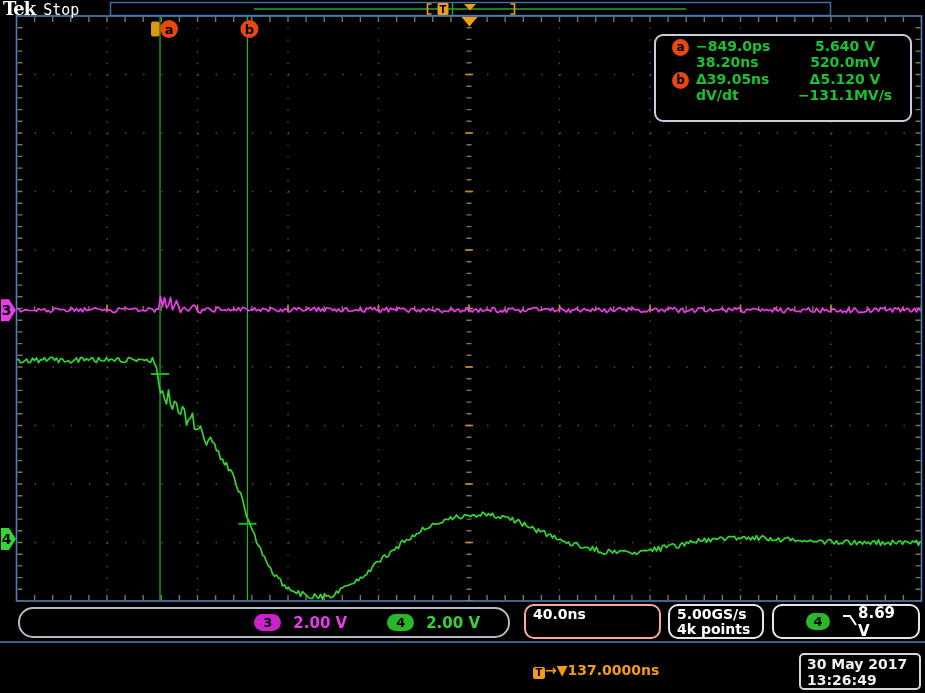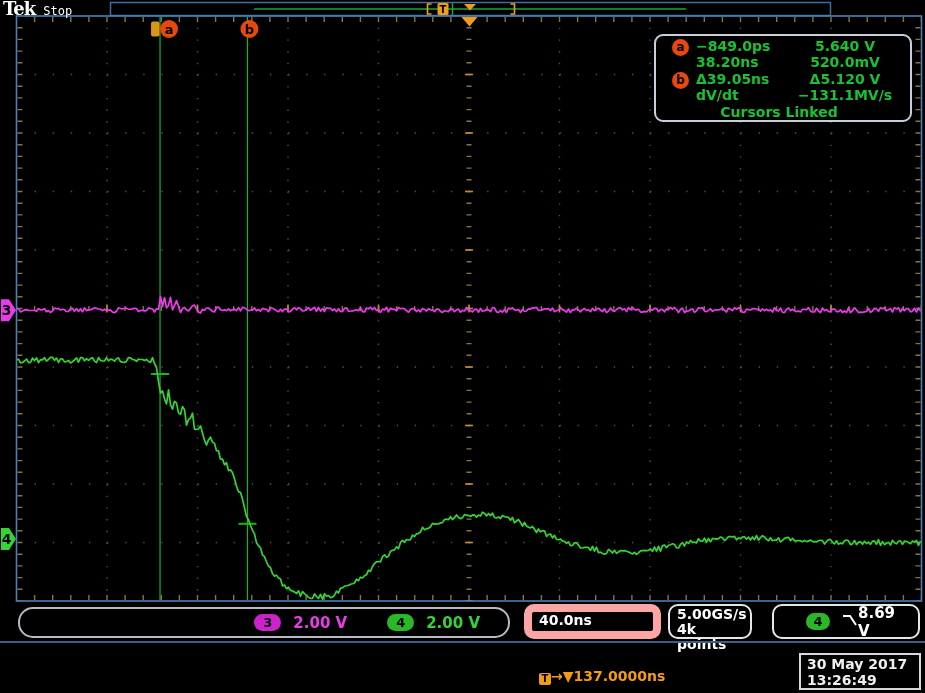--- a/index.html
+++ b/index.html
@@ -4,21 +4,21 @@
 <style>
   html,body{margin:0;padding:0;background:#000;}
   body{width:925px;height:693px;position:relative;overflow:hidden;
        font-family:"DejaVu Sans","Liberation Sans",sans-serif;}
   #scope-svg{position:absolute;left:0;top:0;z-index:1;}
   .overlay{position:absolute;z-index:2;}
 
   
   #tek-header{left:3px;top:-2px;color:#fff;white-space:nowrap;}
   #tek-logo{font-weight:bold;font-size:18px;letter-spacing:-1px;font-family:"DejaVu Serif","Liberation Serif",serif;}
-  #acq-status{font-family:"DejaVu Sans Mono","Liberation Mono",monospace;font-size:12px;margin-left:8px;}
+  #acq-status{font-family:"DejaVu Sans Mono","Liberation Mono",monospace;font-size:15px;margin-left:8px;}
 
   
   #cursor-box{left:654px;top:34px;width:258px;height:88px;background:#000;
     border:2px solid #c7cfdc;border-radius:9px;box-sizing:border-box;
     color:#19c231;font-size:14px;font-weight:bold;
     display:grid;grid-template-columns:40px 96px 1fr;grid-auto-rows:16.4px;
     padding:2px 8px 0 0;line-height:16.4px;}
   .cr-col2{text-align:left;}
   .cr-col3{text-align:center;padding-right:4px;}
   .cr-span{grid-column:1 / 4;text-align:center;}
@@ -29,36 +29,36 @@
   .bbox{box-sizing:border-box;background:#000;}
   #ch-box{left:18px;top:607px;width:492px;height:31px;border:2px solid #b6bac4;border-radius:15px;
     display:flex;align-items:center;justify-content:flex-end;padding-right:28px;font-size:15px;font-weight:bold;}
   .ch-pill{display:inline-block;width:27px;height:17px;border-radius:9px;color:#000;
     text-align:center;line-height:17px;font-size:13px;font-weight:bold;}
   .pill-ch3{background:#cc22cc;}
   .pill-ch4{background:#28b828;}
   .ch3-text{color:#e93ce9;margin:0 40px 0 12px;}
   .ch4-text{color:#35d435;margin-left:12px;}
 
-  #hor-box{left:524px;top:604px;width:137px;height:35px;border:8px solid #fca5a5;border-radius:10px;
+  #hor-box{left:524px;top:604px;width:137px;height:35px;border:2px solid #fca5a5;border-radius:10px;
     padding:1px 0 0 7px;}
   #hor-scale{color:#fff;font-size:14px;font-weight:bold;line-height:15px;}
   #hor-delay{color:#f59b1a;font-size:14px;font-weight:bold;line-height:15px;white-space:nowrap;margin-top:41px;}
   .t-flag-icon{display:inline-block;width:12px;height:12px;background:#f59b1a;color:#000;border-radius:2px;
     font-size:10px;line-height:12px;text-align:center;vertical-align:-1px;font-weight:bold;}
 
-  #acq-box{left:668px;top:604px;width:84px;height:35px;border:2px solid #e6e6e6;border-radius:10px;
+  #acq-box{left:668px;top:604px;width:96px;height:35px;border:2px solid #e6e6e6;border-radius:10px;
     padding:1px 0 0 7px;color:#fff;font-size:14px;font-weight:bold;line-height:15px;}
 
   #trig-box{left:772px;top:604px;width:148px;height:35px;border:2px solid #e6e6e6;border-radius:10px;
     display:flex;align-items:center;padding:0 12px 0 32px;color:#fff;font-size:15px;font-weight:bold;}
   #trig-level{margin-left:auto;}
   .slope-icon{margin-left:12px;display:inline-block;}
 
-  #date-box{left:799px;top:653px;width:122px;height:37px;border:2px solid #d8d8d8;border-radius:0;
+  #date-box{left:799px;top:653px;width:122px;height:37px;border:2px solid #d8d8d8;border-radius:5px;
     box-sizing:border-box;padding:1px 0 0 6px;color:#f0f0f0;font-size:14px;font-weight:bold;line-height:16px;}
 
   #blue-sep{left:0;top:641px;width:925px;height:2px;background:#3a5f8d;}
 </style>
 </head>
 <body>
 
 <svg id="scope-svg" width="925" height="693">
 
   <g id="record-bar">
@@ -142,21 +142,20 @@
   <span class="cr-col3">520.0mV</span>
 
   <span><span class="ab-badge">b</span></span>
   <span class="cr-col2">Δ39.05ns</span>
   <span class="cr-col3">Δ5.120 V</span>
 
   <span></span>
   <span class="cr-col2">dV/dt</span>
   <span class="cr-col3">−131.1MV/s</span>
 
-  <span class="cr-span">Cursors Linked</span>
 </div>
 
 <div id="ch-box" class="overlay bbox">
   <span class="ch-pill pill-ch3">3</span>
   <span class="ch3-text">2.00 V</span>
   <span class="ch-pill pill-ch4">4</span>
   <span class="ch4-text">2.00 V</span>
 </div>
 
 <div id="hor-box" class="overlay bbox">

